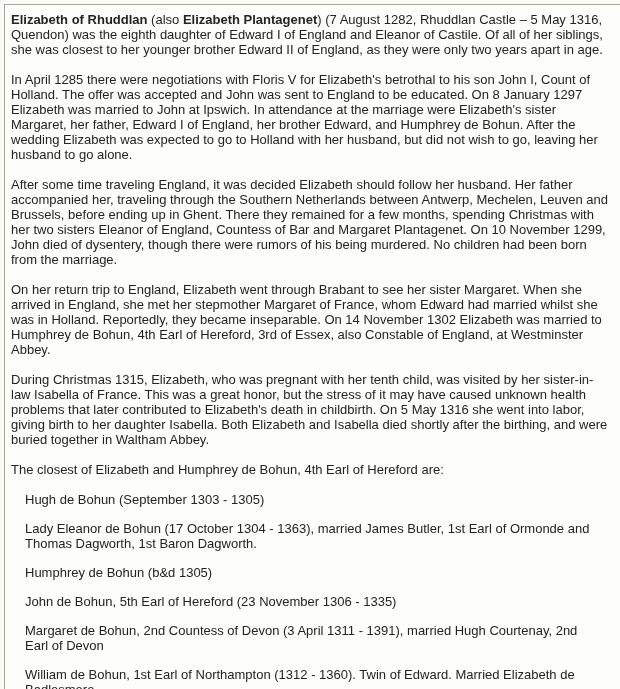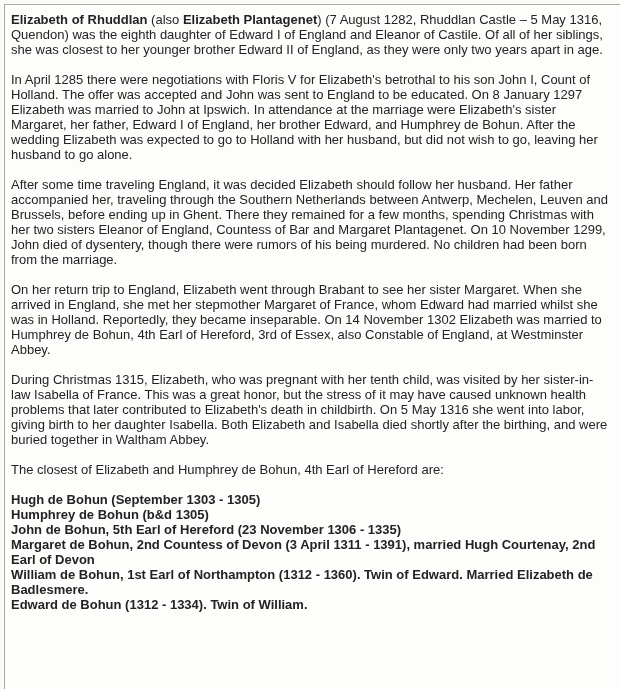--- a/index.html
+++ b/index.html
@@ -36,39 +36,39 @@
     line-height: 15px;
     color: var(--text-color);
   }
   .page p {
     margin: 0 0 15px 0;
   }
   .page b {
     font-weight: bold;
   }
   .children-list div {
-    margin: 0;
-    font-weight: bold;
+    margin: 14px;
   }
 </style>
 </head>
 <body>
 
 <div class="frame">
   <div class="page">
     <div id="article-body">
         <p><b>Elizabeth of Rhuddlan</b><span> (also </span><b>Elizabeth Plantagenet</b><span>) (7 August 1282, Rhuddlan Castle – 5 May 1316, Quendon) was the eighth daughter of Edward I of England and Eleanor of Castile. Of all of her siblings, she was closest to her younger brother Edward II of England, as they were only two years apart in age.</span></p>
         <p><span>In April 1285 there were negotiations with Floris V for Elizabeth's betrothal to his son John I, Count of Holland. The offer was accepted and John was sent to England to be educated. On 8 January 1297 Elizabeth was married to John at Ipswich. In attendance at the marriage were Elizabeth's sister Margaret, her father, Edward I of England, her brother Edward, and Humphrey de Bohun. After the wedding Elizabeth was expected to go to Holland with her husband, but did not wish to go, leaving her husband to go alone.</span></p>
         <p><span>After some time traveling England, it was decided Elizabeth should follow her husband. Her father accompanied her, traveling through the Southern Netherlands between Antwerp, Mechelen, Leuven and Brussels, before ending up in Ghent. There they remained for a few months, spending Christmas with her two sisters Eleanor of England, Countess of Bar and Margaret Plantagenet. On 10 November 1299, John died of dysentery, though there were rumors of his being murdered. No children had been born from the marriage.</span></p>
         <p><span>On her return trip to England, Elizabeth went through Brabant to see her sister Margaret. When she arrived in England, she met her stepmother Margaret of France, whom Edward had married whilst she was in Holland. Reportedly, they became inseparable. On 14 November 1302 Elizabeth was married to Humphrey de Bohun, 4th Earl of Hereford, 3rd of Essex, also Constable of England, at Westminster Abbey.</span></p>
         <p><span>During Christmas 1315, Elizabeth, who was pregnant with her tenth child, was visited by her sister-in-law Isabella of France. This was a great honor, but the stress of it may have caused unknown health problems that later contributed to Elizabeth's death in childbirth. On 5 May 1316 she went into labor, giving birth to her daughter Isabella. Both Elizabeth and Isabella died shortly after the birthing, and were buried together in Waltham Abbey.</span></p>
         <p><span>The closest of Elizabeth and Humphrey de Bohun, 4th Earl of Hereford are:</span></p>
       </div>
     <div id="children-list" class="children-list">
         <div>Hugh de Bohun (September 1303 - 1305)</div>
+        <div>Lady Eleanor de Bohun (17 October 1304 - 1363), married James Butler, 1st Earl of Ormonde and Thomas Dagworth, 1st Baron Dagworth.</div>
         <div>Humphrey de Bohun (b&amp;d 1305)</div>
         <div>John de Bohun, 5th Earl of Hereford (23 November 1306 - 1335)</div>
         <div>Margaret de Bohun, 2nd Countess of Devon (3 April 1311 - 1391), married Hugh Courtenay, 2nd Earl of Devon</div>
         <div>William de Bohun, 1st Earl of Northampton (1312 - 1360). Twin of Edward. Married Elizabeth de Badlesmere.</div>
         <div>Edward de Bohun (1312 - 1334). Twin of William.</div>
       </div>
   </div>
 </div>
 
 </body></html>

